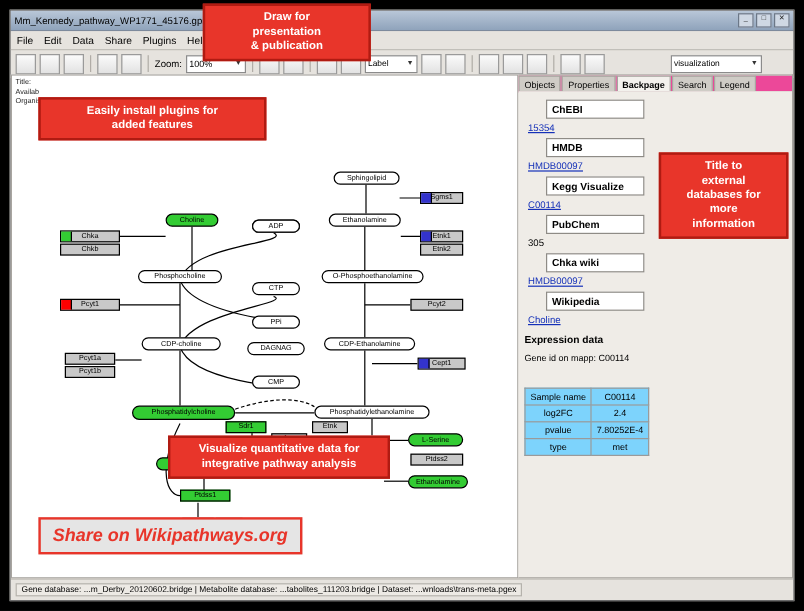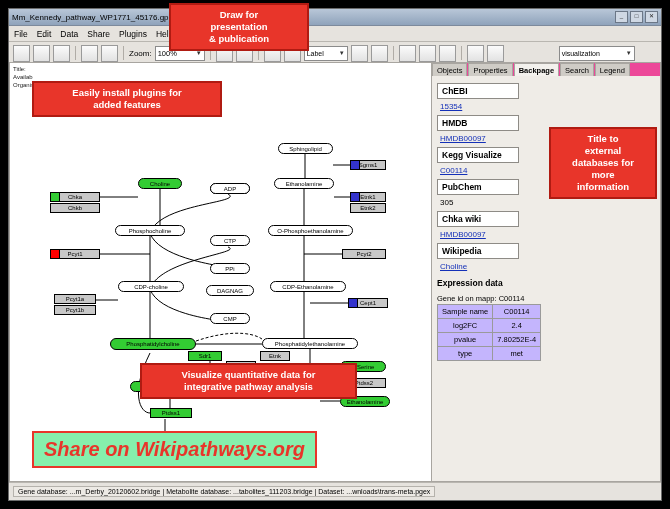--- a/index.html
+++ b/index.html
@@ -19,40 +19,40 @@
   .tsep{width:1px;height:14px;background:#b0aca6;margin:0 2px;}
   .combo{height:13px;border:1px solid #8b8b8b;background:#fff;font-size:7px;display:flex;align-items:center;padding-left:2px;}
   .combo .ar{margin-left:auto;font-size:6px;padding-right:2px;color:#333;}
   .body{position:absolute;left:0;top:53px;right:0;bottom:18px;display:flex;}
   .canvaswrap{position:relative;width:423px;background:#fff;border:1px solid #a8a5a0;box-sizing:border-box;overflow:hidden;}
   .sidepanel{position:relative;flex:1;background:#e6e3de;border:1px solid #a8a5a0;border-left:0;box-sizing:border-box;overflow:hidden;}
   .tabs{display:flex;height:13px;font-size:7.5px;background:#ec4899;border-bottom:1px solid #a8a5a0;}
   .tab{padding:1px 4px;border:1px solid #a8a5a0;border-bottom:0;background:#cfccc6;margin-right:1px;line-height:11px;}
   .tab.active{background:#f3f1ed;font-weight:bold;}
   .panelbody{position:absolute;left:0;right:0;top:13px;bottom:0;background:#efece7;overflow:hidden;padding:3px 5px;box-sizing:border-box;}
-  .secbox{border:1px solid #8e8b86;background:#fff;font-size:8.5px;font-weight:bold;padding:2px 4px;width:82px;box-sizing:border-box;margin-top:4px;}
+  .secbox{border:1px solid #8e8b86;background:#fff;font-size:8.5px;font-weight:bold;padding:2px 4px;width:82px;box-sizing:border-box;margin-top:4px;margin-left:18px;}
   .link{color:#1430b8;text-decoration:underline;font-size:8px;margin:3px 0 0 3px;display:block;}
   .plainval{font-size:8px;margin:3px 0 0 3px;}
   .exprhead{font-size:8.5px;font-weight:bold;margin-top:7px;}
   .geneid{font-size:7.5px;margin-top:6px;}
-  table.dt{border-collapse:collapse;margin-top:1px;font-size:7.5px;background:#c4b5fd;}
+  table.dt{border-collapse:collapse;margin-top:20px;font-size:7.5px;background:#7dd3fc;}
   table.dt td{border:1px solid #9a9a9a;padding:1px 4px;height:11px;text-align:center;}
   .statusbar{position:absolute;left:0;right:0;bottom:0;height:17px;background:#e6e3de;border-top:1px solid #b9b6b0;display:flex;align-items:center;font-size:7px;padding:0 4px;}
   .statusbar .cell{border:1px solid #b5b2ac;background:#edeae5;padding:1px 4px;margin-right:3px;white-space:nowrap;}
   .leftlabels{position:absolute;left:3px;top:2px;font-size:6px;line-height:8px;color:#222;}
   
   .node{position:absolute;box-sizing:border-box;font-size:6px;display:flex;align-items:center;justify-content:center;border:1px solid #000;color:#000;text-align:center;line-height:6px;}
   .metab{border-radius:9px;background:#fff;}
   .gene{background:#c8c8c8;}
   .green{background:#33cc33;}
   .red{background:#ff0000;}
   svg.edges{position:absolute;left:0;top:0;}
   
   .callout{position:absolute;background:#e8352a;color:#fff;font-weight:bold;border:2px solid #b01b12;text-align:center;font-size:9.5px;line-height:12px;padding:4px 20px;box-sizing:border-box;}
-  .share{position:absolute;background:#86efac;border:2px solid #e8352a;color:#e8352a;font-weight:bold;font-style:italic;font-size:20px;padding:5px 10px;text-align:center;}
+  .share{position:absolute;background:#e5e5e5;border:2px solid #e8352a;color:#e8352a;font-weight:bold;font-style:italic;font-size:15px;padding:5px 10px;text-align:center;}
 </style>
 </head>
 <body>
 
 <div id="app">
 
   <div class="titlebar">
     <div class="t">Mm_Kennedy_pathway_WP1771_45176.gpml</div>
     <div class="winbtns">
       <div class="winbtn">_</div>
@@ -188,21 +188,21 @@
           <div class="node gene" style="left: 238px; top: 320px; width: 32px; height: 10px;">Psd</div>
           <div class="node gene green" style="left: 140px; top: 345px; width: 42px; height: 10px;">Ptdss1</div>
           <div class="node gene red" style="left: 142px; top: 368px; width: 26px; height: 16px;"></div>
           <div class="node gene green" style="left: 170px; top: 368px; width: 22px; height: 16px;"></div>
         </div>
 
       <div class="callout" id="co-plugins" style="left:22px;top:18px;width:190px;">
           <div>Easily install plugins for</div>
           <div>added features</div>
         </div>
-      <div class="callout" id="co-visualize" style="left:130px;top:300px;width:217px;">
+      <div class="callout" id="co-visualize" style="left:130px;top:300px;width:185px;">
           <div>Visualize quantitative data  for</div>
           <div>integrative pathway analysis</div>
         </div>
       <div class="share" id="co-share" style="left:22px;top:368px;">Share on Wikipathways.org</div>
     </div>
 
     <div class="sidepanel">
       <div class="tabs" id="tabs">
           <div class="tab">Objects</div>
           <div class="tab">Properties</div>

